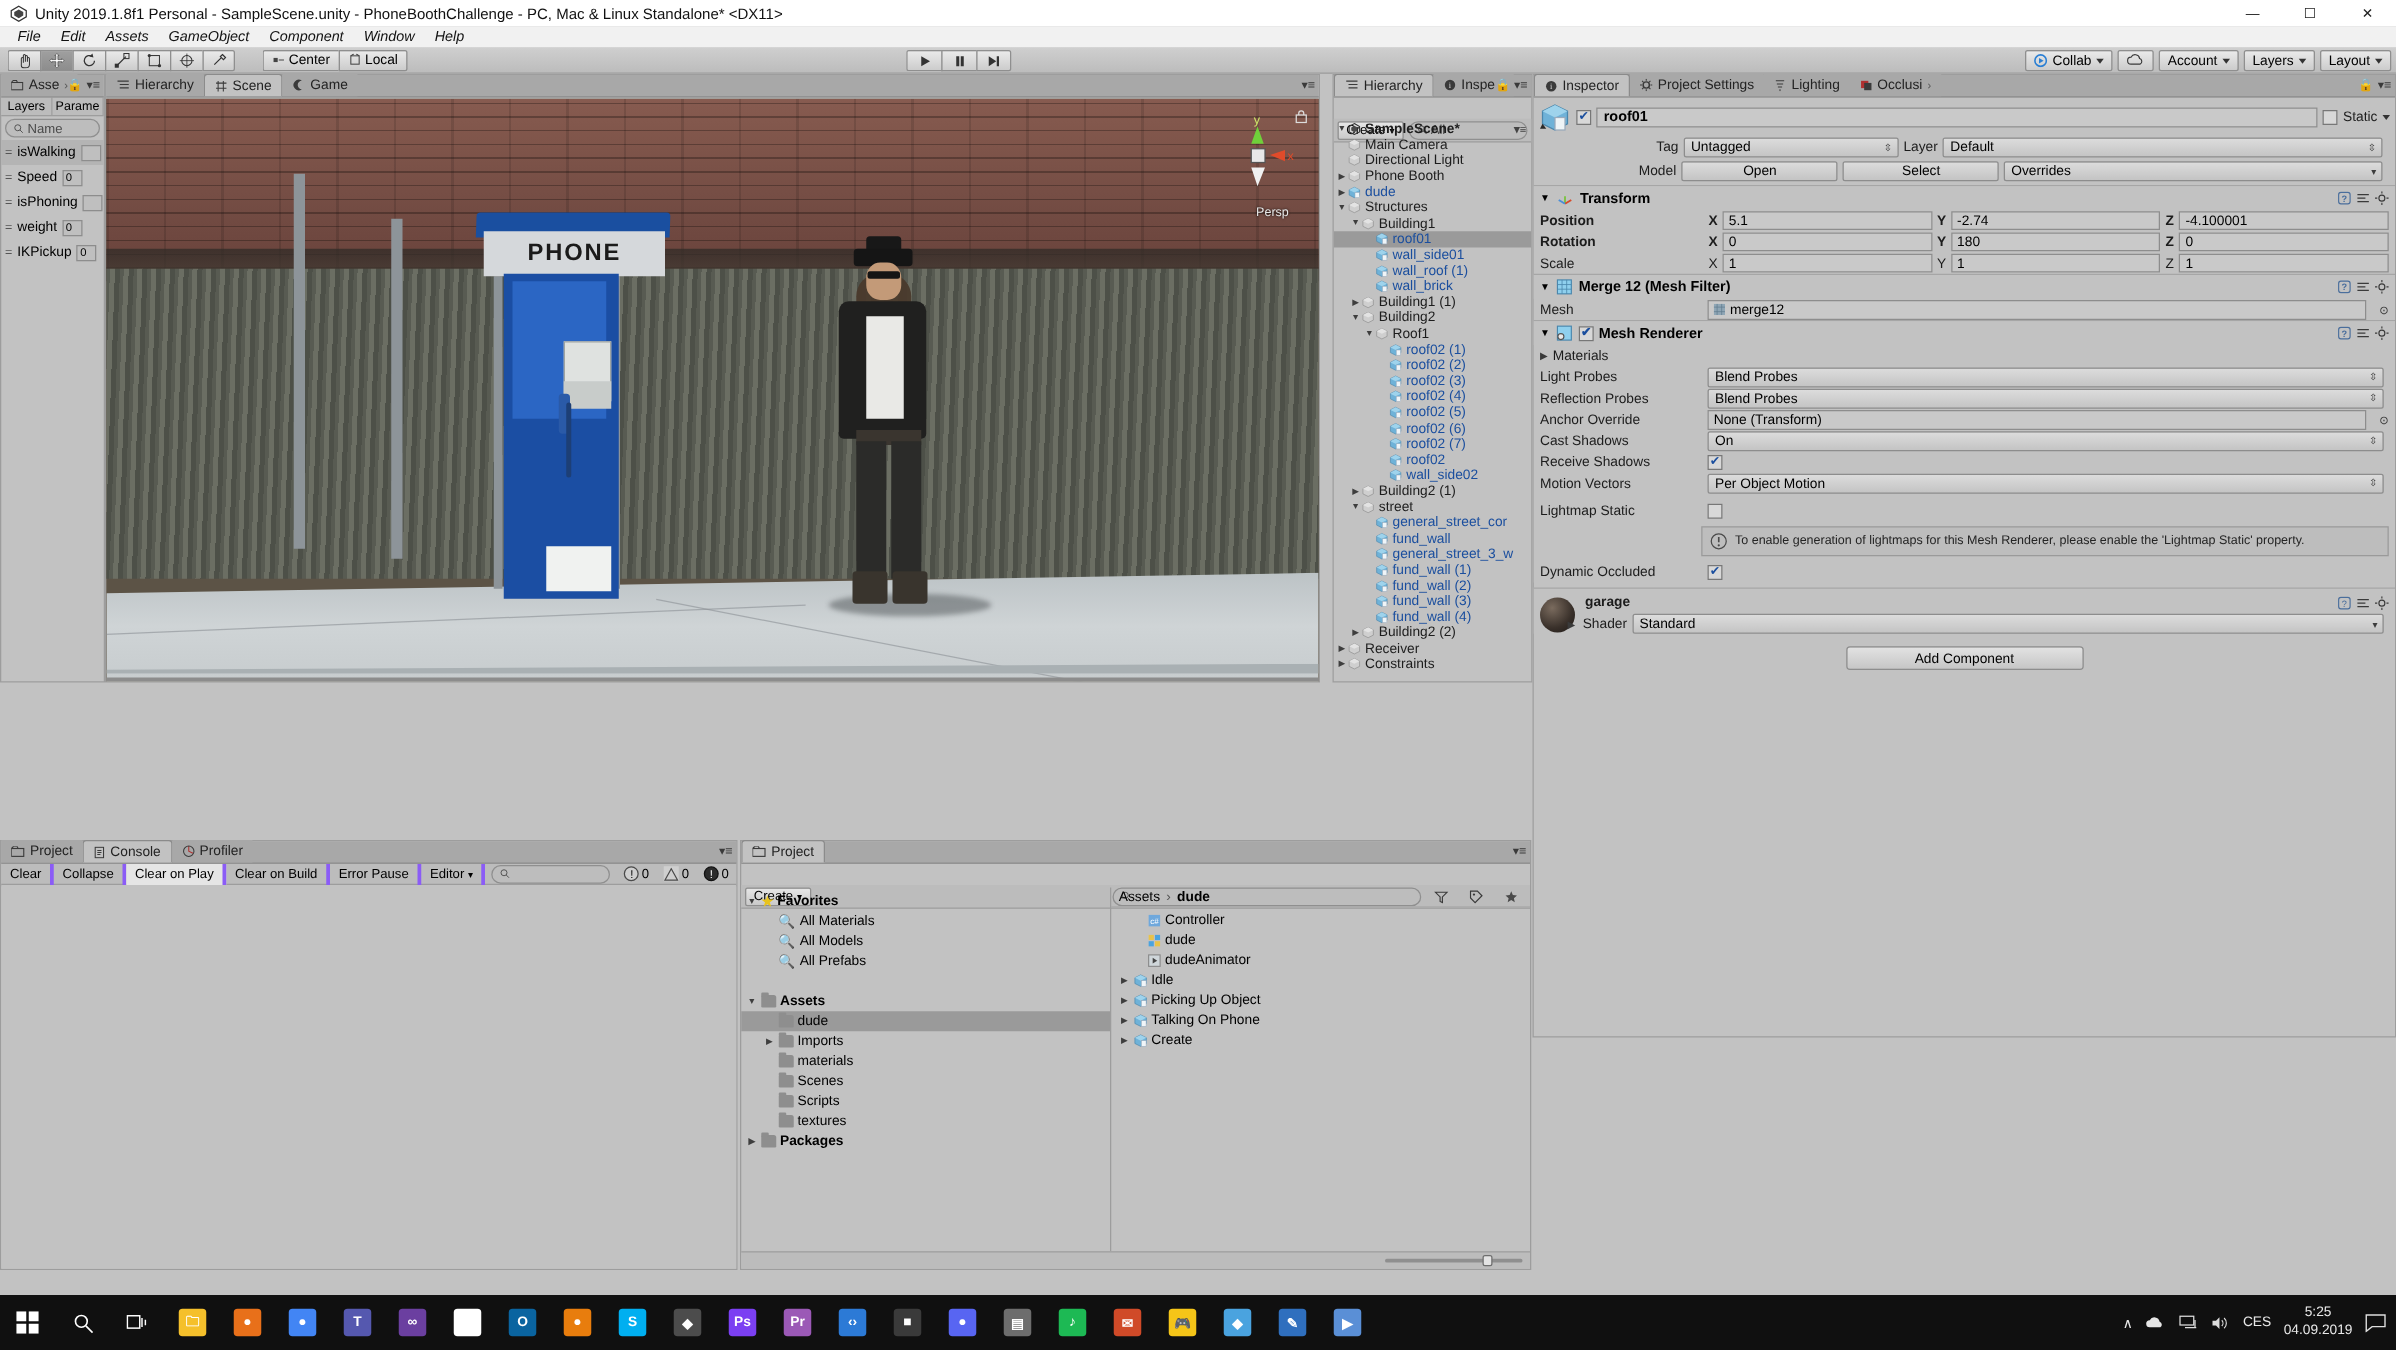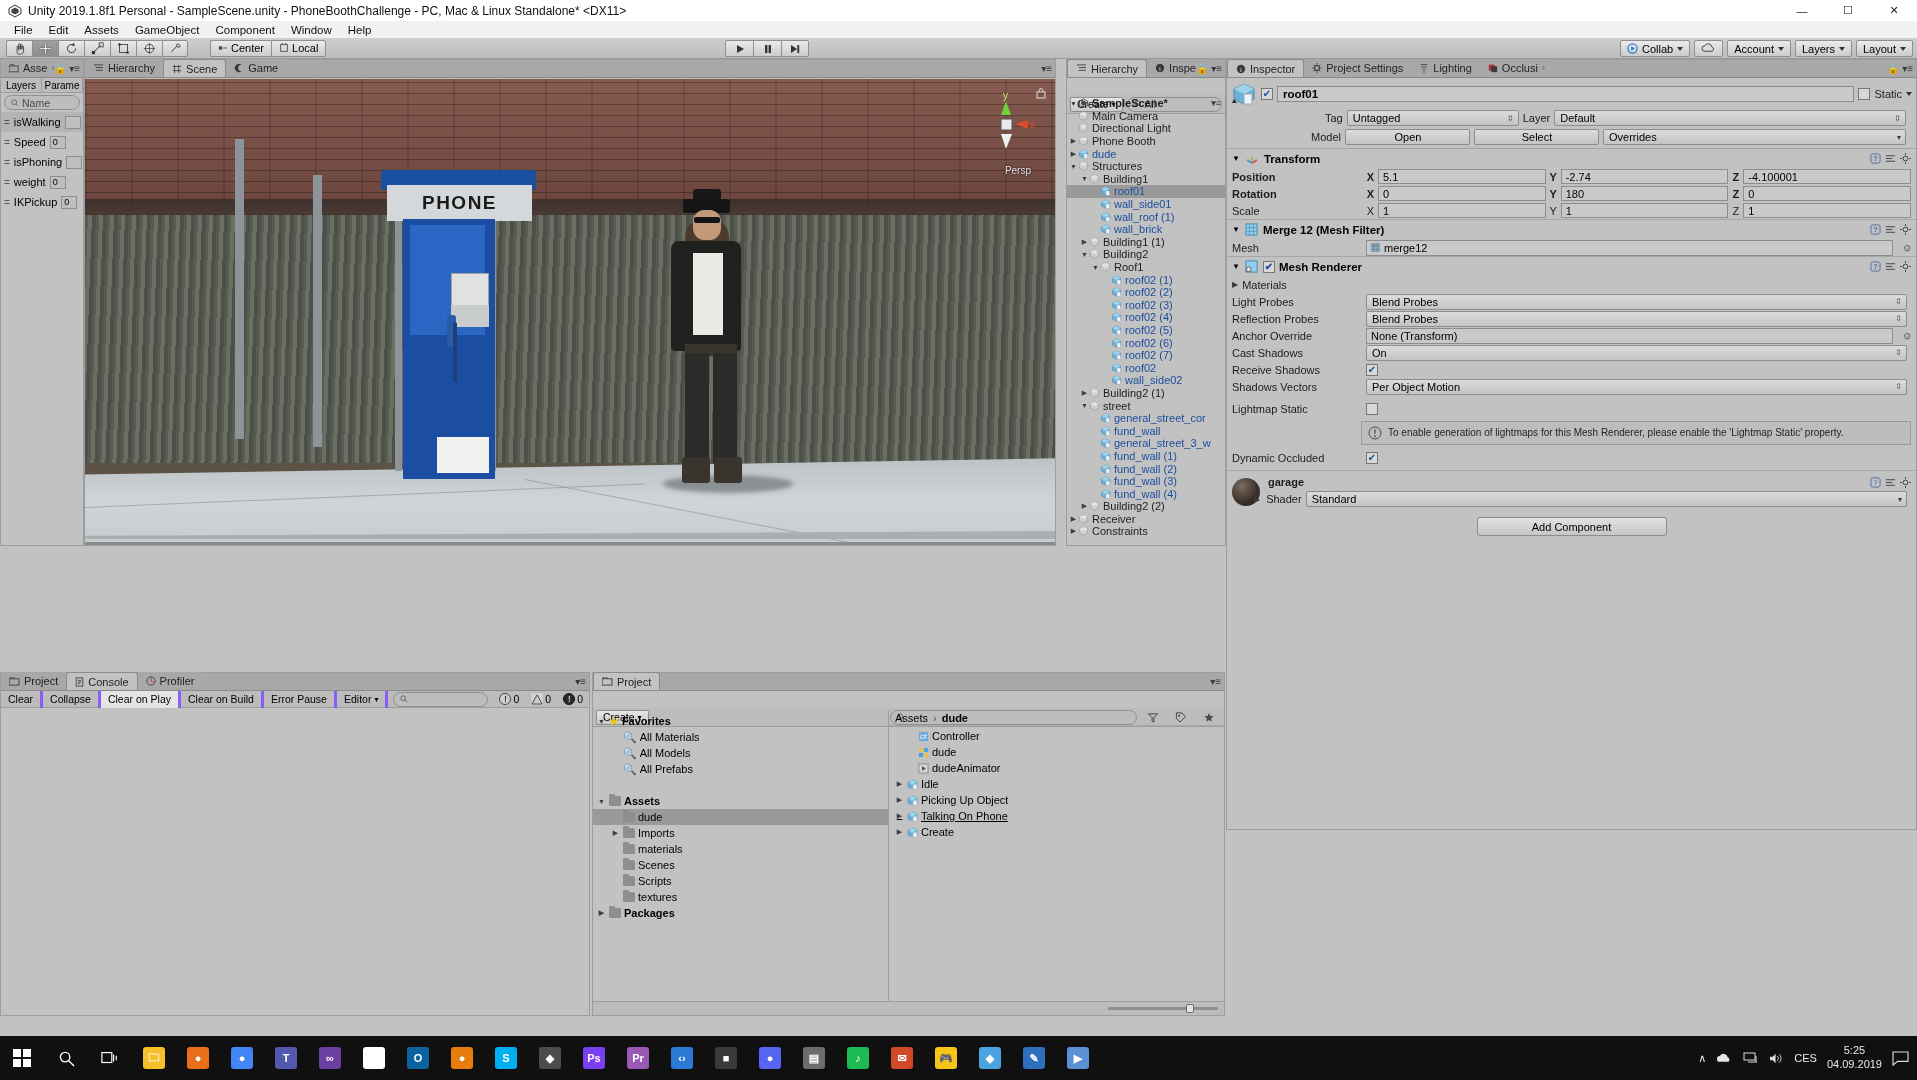--- a/index.html
+++ b/index.html
@@ -10,21 +10,21 @@
   
   .winbar { position:absolute; left:0; top:0; width:1917px; height:21px; background:#ffffff;
             display:flex; align-items:center; }
   .winbar .uicon { width:18px; height:14px; margin:0 4px 0 6px; display:flex; align-items:center; justify-content:center;}
   .winbar .title { font-size:12px; color:#111; white-space:nowrap; }
   .wbtns { position:absolute; right:0; top:0; height:21px; display:flex; }
   .wbtn { width:46px; height:21px; display:flex; align-items:center; justify-content:center; font-size:11px; color:#222;}
 
   
   .menubar { position:absolute; left:0; top:21px; width:1917px; height:17px; background:#f1f1f1;
-             display:flex; align-items:center; padding-left:6px; gap:0px; }
+             display:flex; align-items:center; padding-left:6px; gap:0px;font-style:italic; }
   .menubar .mi { padding:1px 8px; font-size:11.5px; color:#111; }
 
   
   .toolbar { position:absolute; left:0; top:38px; width:1917px; height:21px;
              background:linear-gradient(#cfcfcf,#bcbcbc); border-bottom:1px solid #9a9a9a;
              display:flex; align-items:center; }
   .tgroup { display:flex; align-items:center; margin-left:6px; }
   .tbtn { width:26px; height:17px; background:linear-gradient(#eaeaea,#cccccc);
           border:1px solid #8f8f8f; border-right-width:0; display:flex; align-items:center; justify-content:center; }
   .tbtn:first-child { border-radius:2px 0 0 2px; }
@@ -1113,21 +1113,21 @@
         <span class="dd" style="flex:1;margin-right:4px">
           <span>On</span>
             <span class="ar">⇳</span>
         </span>
       </div>
       <div class="prow">
         <span class="pl lbl">Receive Shadows</span>
         <span class="cb on"></span>
       </div>
       <div class="prow">
-        <span class="pl lbl">Shadows Vectors</span>
+        <span class="pl lbl">Motion Vectors</span>
         <span class="dd" style="flex:1;margin-right:4px">
           <span>Per Object Motion</span>
             <span class="ar">⇳</span>
         </span>
       </div>
       <div class="prow" style="margin-top:5px">
         <span class="pl lbl">Lightmap Static</span>
         <span class="cb"></span>
       </div>
       <div class="helpbox">
@@ -1400,21 +1400,21 @@
             </div>
             <div class="prow2" style="padding-left: 6px;">
               <span class="tri">▶</span>
               <svg width="11" height="11" viewBox="0 0 12 12">
                 <polygon points="6,1 11,3.5 11,8.5 6,11 1,8.5 1,3.5" fill="#6fb2d8" stroke="#4a87ad" stroke-width=".6"></polygon>
                 <polygon points="6,1 11,3.5 6,6 1,3.5" fill="#9ed3ec"></polygon>
                 <rect x="6.6" y="6" width="4.2" height="5" fill="#f0f5f8" stroke="#9ab" stroke-width=".5"></rect>
               </svg>
               <span>Picking Up Object</span>
             </div>
-            <div class="prow2" style="padding-left: 6px; text-decoration: underline;">
+            <div class="prow2" style="padding-left: 6px;">
               <span class="tri">▶</span>
               <svg width="11" height="11" viewBox="0 0 12 12">
                 <polygon points="6,1 11,3.5 11,8.5 6,11 1,8.5 1,3.5" fill="#6fb2d8" stroke="#4a87ad" stroke-width=".6"></polygon>
                 <polygon points="6,1 11,3.5 6,6 1,3.5" fill="#9ed3ec"></polygon>
                 <rect x="6.6" y="6" width="4.2" height="5" fill="#f0f5f8" stroke="#9ab" stroke-width=".5"></rect>
               </svg>
               <span>Talking On Phone</span>
             </div>
             <div class="prow2" style="padding-left: 6px;">
               <span class="tri">▶</span>

